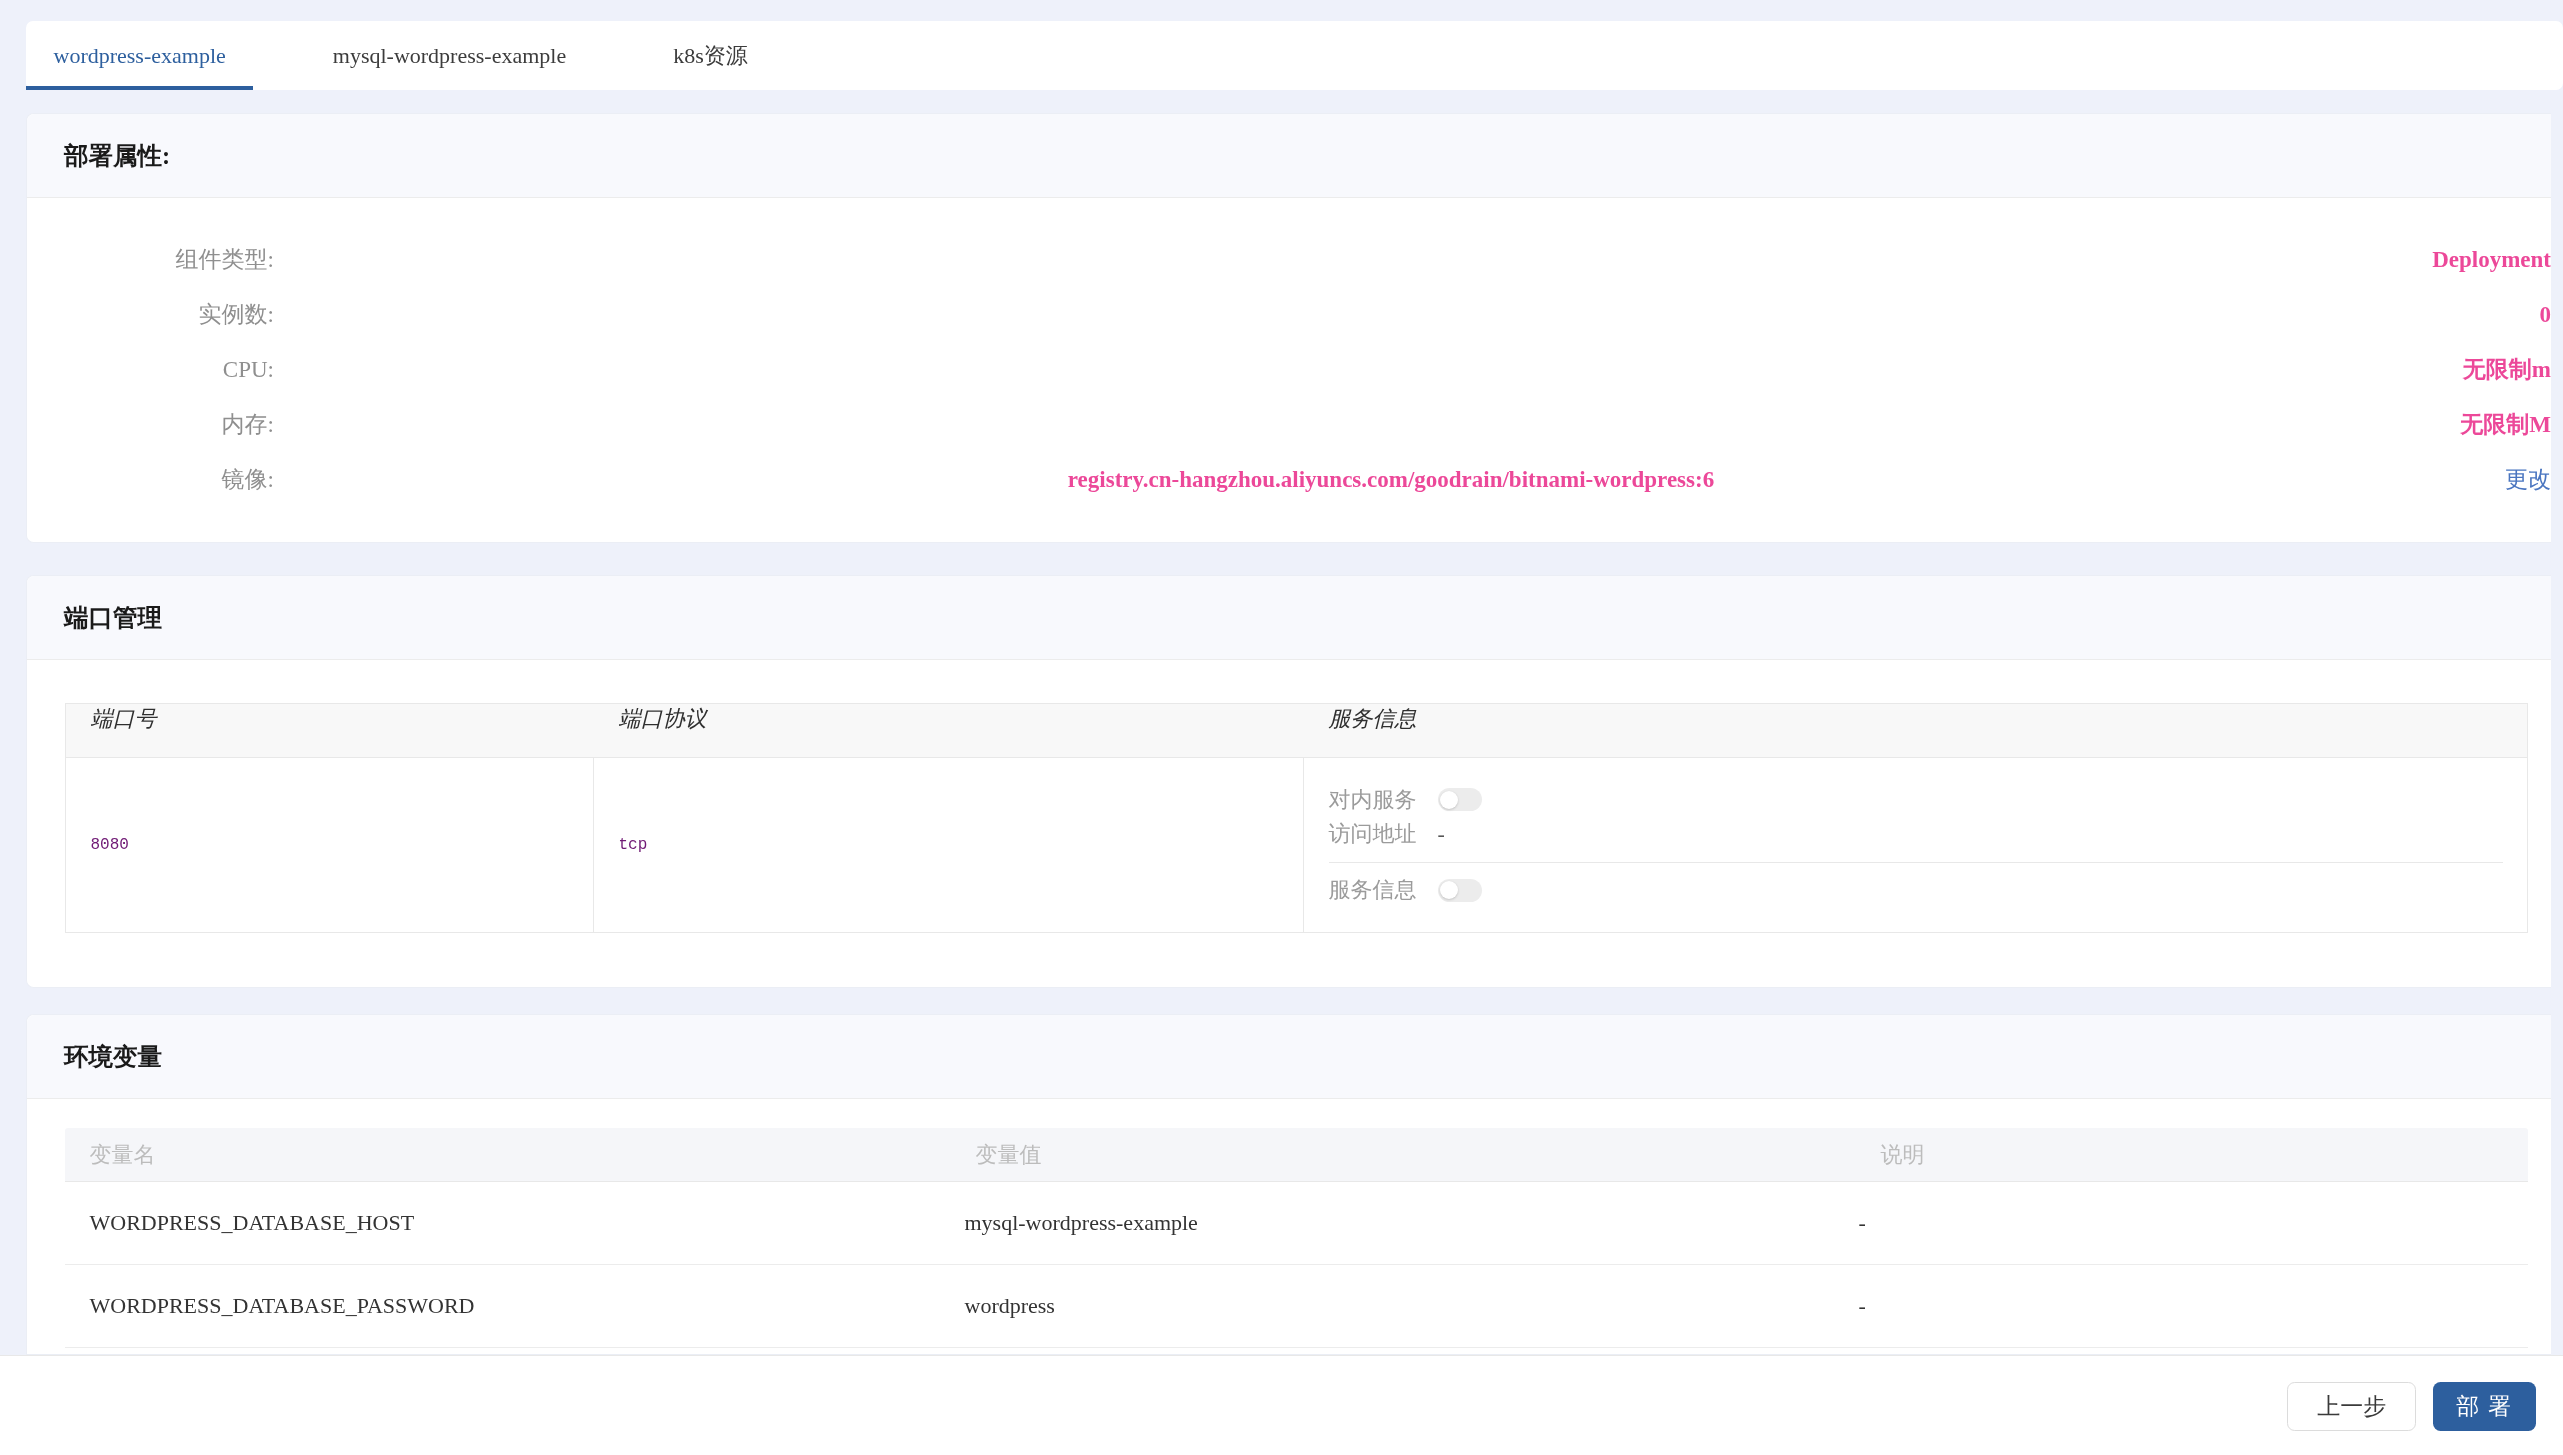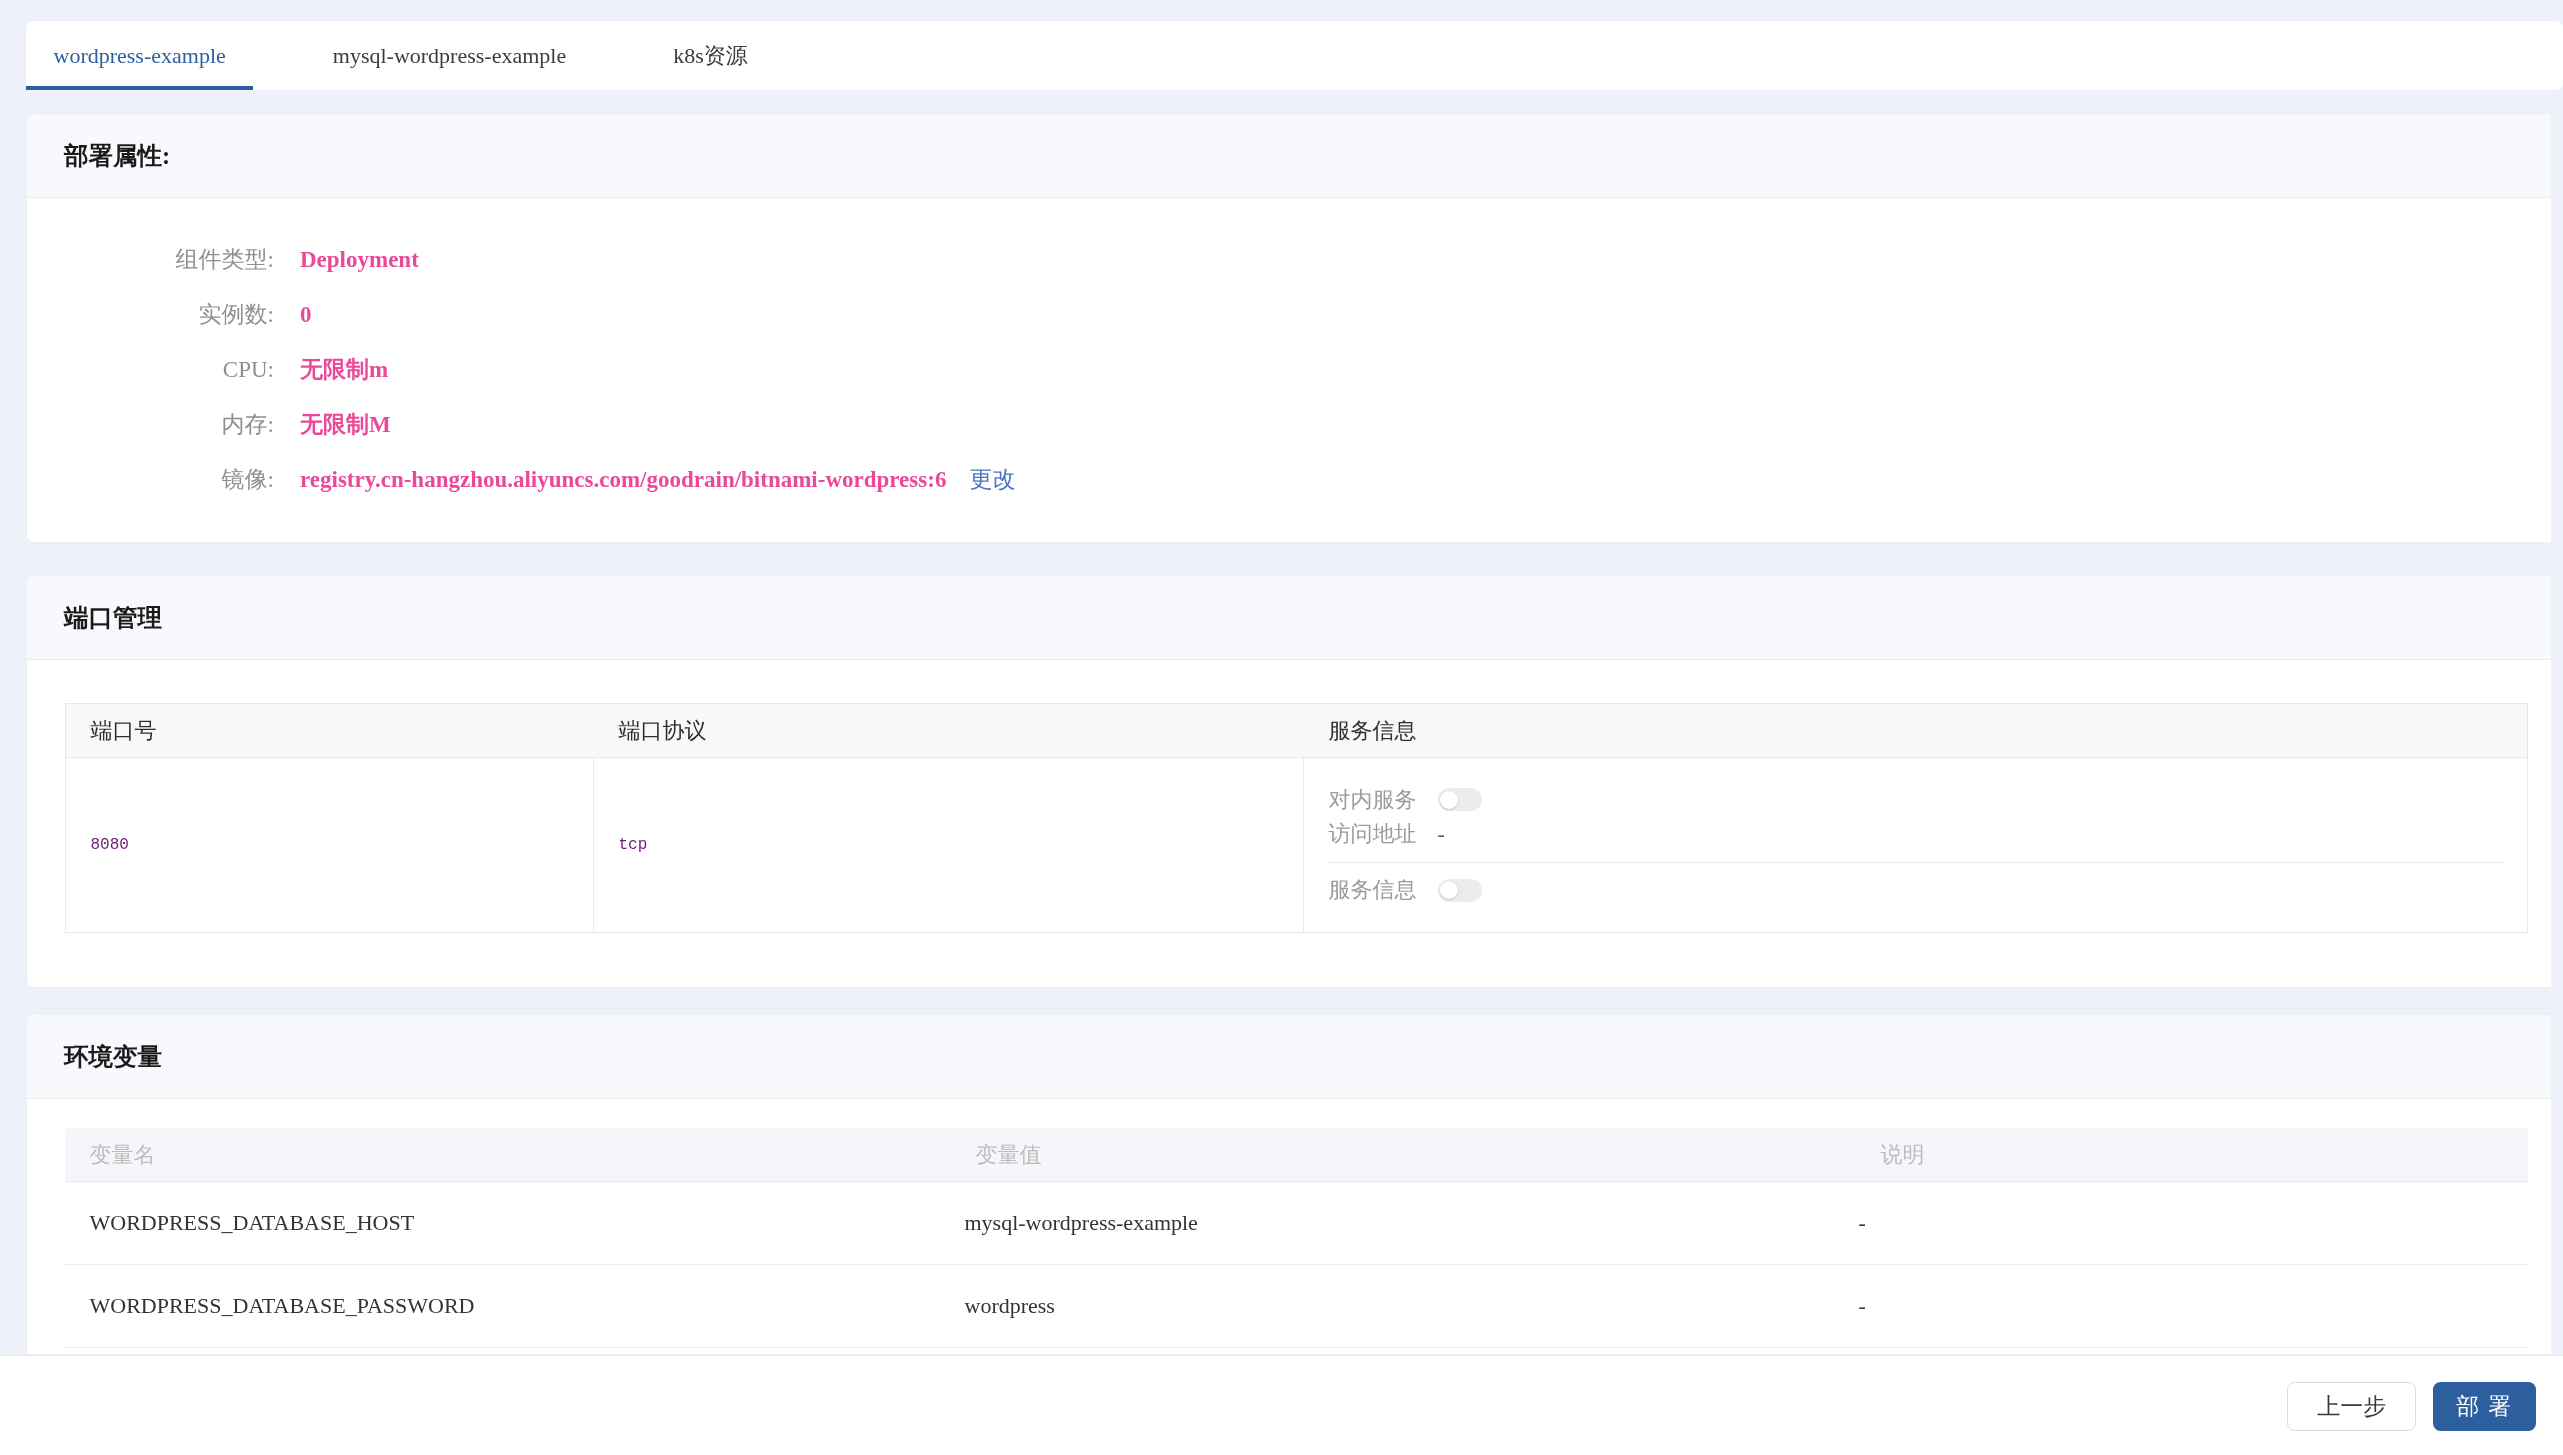--- a/index.html
+++ b/index.html
@@ -41,32 +41,32 @@
   .card-header {
     height:84px; background:#f8f9fd; border-bottom:0.8px solid #ececec;
     display:flex; align-items:center; padding-left:37px;
     font-size:24.5px; font-weight:bold; color:#1a1a1a;
     border-radius:7.6px 0 0 0;
   }
 
   
   .card-attrs { top:113px; }
   .attrs-body { padding:34px 0 35px 0; }
-  .attr-row { display:flex; align-items:center; height:55px; font-size:23px; }
+  .attr-row { display:flex; align-items:center; height:55px; font-size:23px;justify-content:space-between; }
   .attr-label { width:247px; text-align:right; color:#8f8f8f; }
   .attr-value { margin-left:26px; font-weight:bold; color:#ec4899; }
   .attr-link { margin-left:23px; color:var(--link); cursor:pointer; }
 
   
   .card-ports { top:575px; }
   .ports-body { padding:43px 23px 54px 38px; }
   .ptable { border:0.8px solid var(--border); }
   .ptable-head {
-    display:flex; height:54px; align-items:center;
-    background:#f8f8f8; border-bottom:0.8px solid var(--border);
+    display:flex; height:54px; 
+    background:#f8f8f8; border-bottom:0.8px solid var(--border);font-style:italic;
   }
   .ptable-head > div { padding-left:24.5px; font-size:22px; color:#2f2f2f; }
   .ptable-row { display:flex; height:174px; background:#fff; }
   .pcol1 { width:528px; }
   .pcol2 { width:710px; }
   .pcol3 { flex:1; }
   .pcell { display:flex; align-items:center; padding-left:24.5px; font-size:16px; color:#701a75;font-family:Liberation Mono, monospace; }
   .pcell.b { border-right:0.8px solid var(--border); }
   .svc-cell { display:flex; flex-direction:column; justify-content:center; padding:0 24.5px; }
   .svc-line { display:flex; align-items:center; height:34px; }

